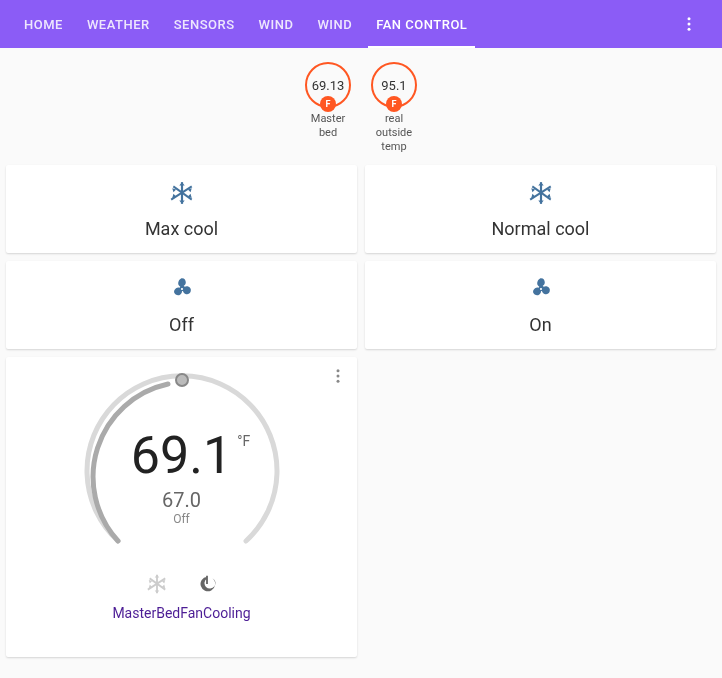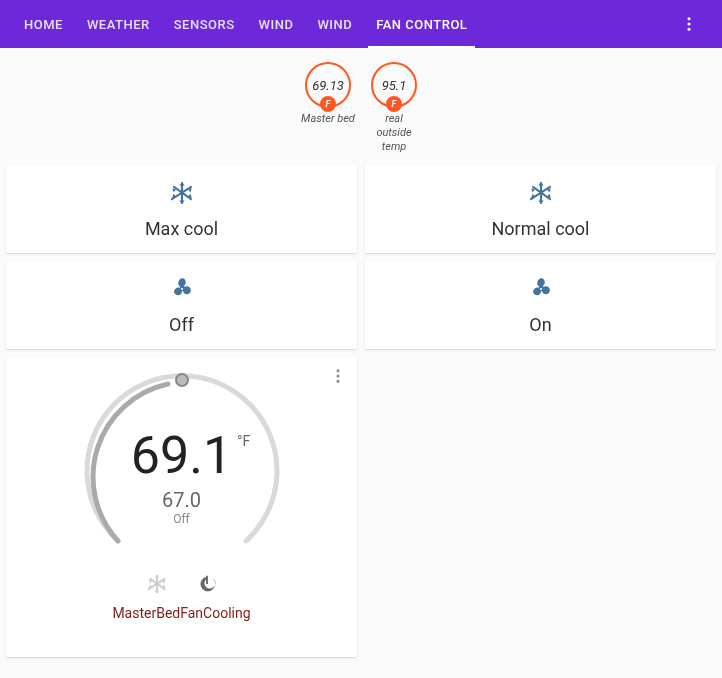--- a/index.html
+++ b/index.html
@@ -6,21 +6,21 @@
   body {
     margin: 0;
     font-family: Roboto, "Helvetica Neue", Arial, sans-serif;
     background: #fafafa;
     width: 722px;
     height: 678px;
     overflow: hidden;
   }
   
   .tabbar {
-    background: #6d28d9;
+    background: #8b5cf6;
     height: 48px;
     display: flex;
     align-items: center;
     padding: 0 16px 0 24px;
     color: #fff;
   }
   .tabs { display: flex; gap: 24px; flex: 1; }
   .tab {
     font-size: 13px;
     font-weight: 500;
@@ -40,21 +40,20 @@
   }
   .menu-dots { cursor: pointer; padding: 8px; }
   .menu-dots svg { display: block; }
 
   
   .badges {
     display: flex;
     justify-content: center;
     gap: 12px;
     padding: 14px 0 8px;
-    font-style: italic;
   }
   .badge {
     width: 54px;
     text-align: center;
     font-size: 11px;
     color: #555;
     cursor: pointer;
   }
   .badge-circle {
     width: 46px; height: 46px;
@@ -144,21 +143,21 @@
     text-align: center;
     color: #222;
   }
   .dial-temp { font-size: 52px; font-weight: 400; position: relative; display: inline-block; }
   .dial-temp sup { font-size: 14px; position: absolute; top: 8px; right: -18px; color: #666; }
   .dial-set { font-size: 20px; color: #666; margin-top: 2px; }
   .dial-state { font-size: 12px; color: #888; }
   .mode-row { display: flex; gap: 28px; margin-top: 6px; }
   .mode-btn { cursor: pointer; color: #bbb; }
   .mode-btn.active { color: #666; }
-  .thermostat-name { font-size: 14px; color: #7f1d1d; margin-top: 6px; }
+  .thermostat-name { font-size: 14px; color: #4c1d95; margin-top: 6px; }
 </style>
 </head>
 <body>
 
 <div class="tabbar">
   <div class="tabs">
     <div class="tab">HOME</div>
     <div class="tab">WEATHER</div>
     <div class="tab">SENSORS</div>
     <div class="tab">WIND</div>

